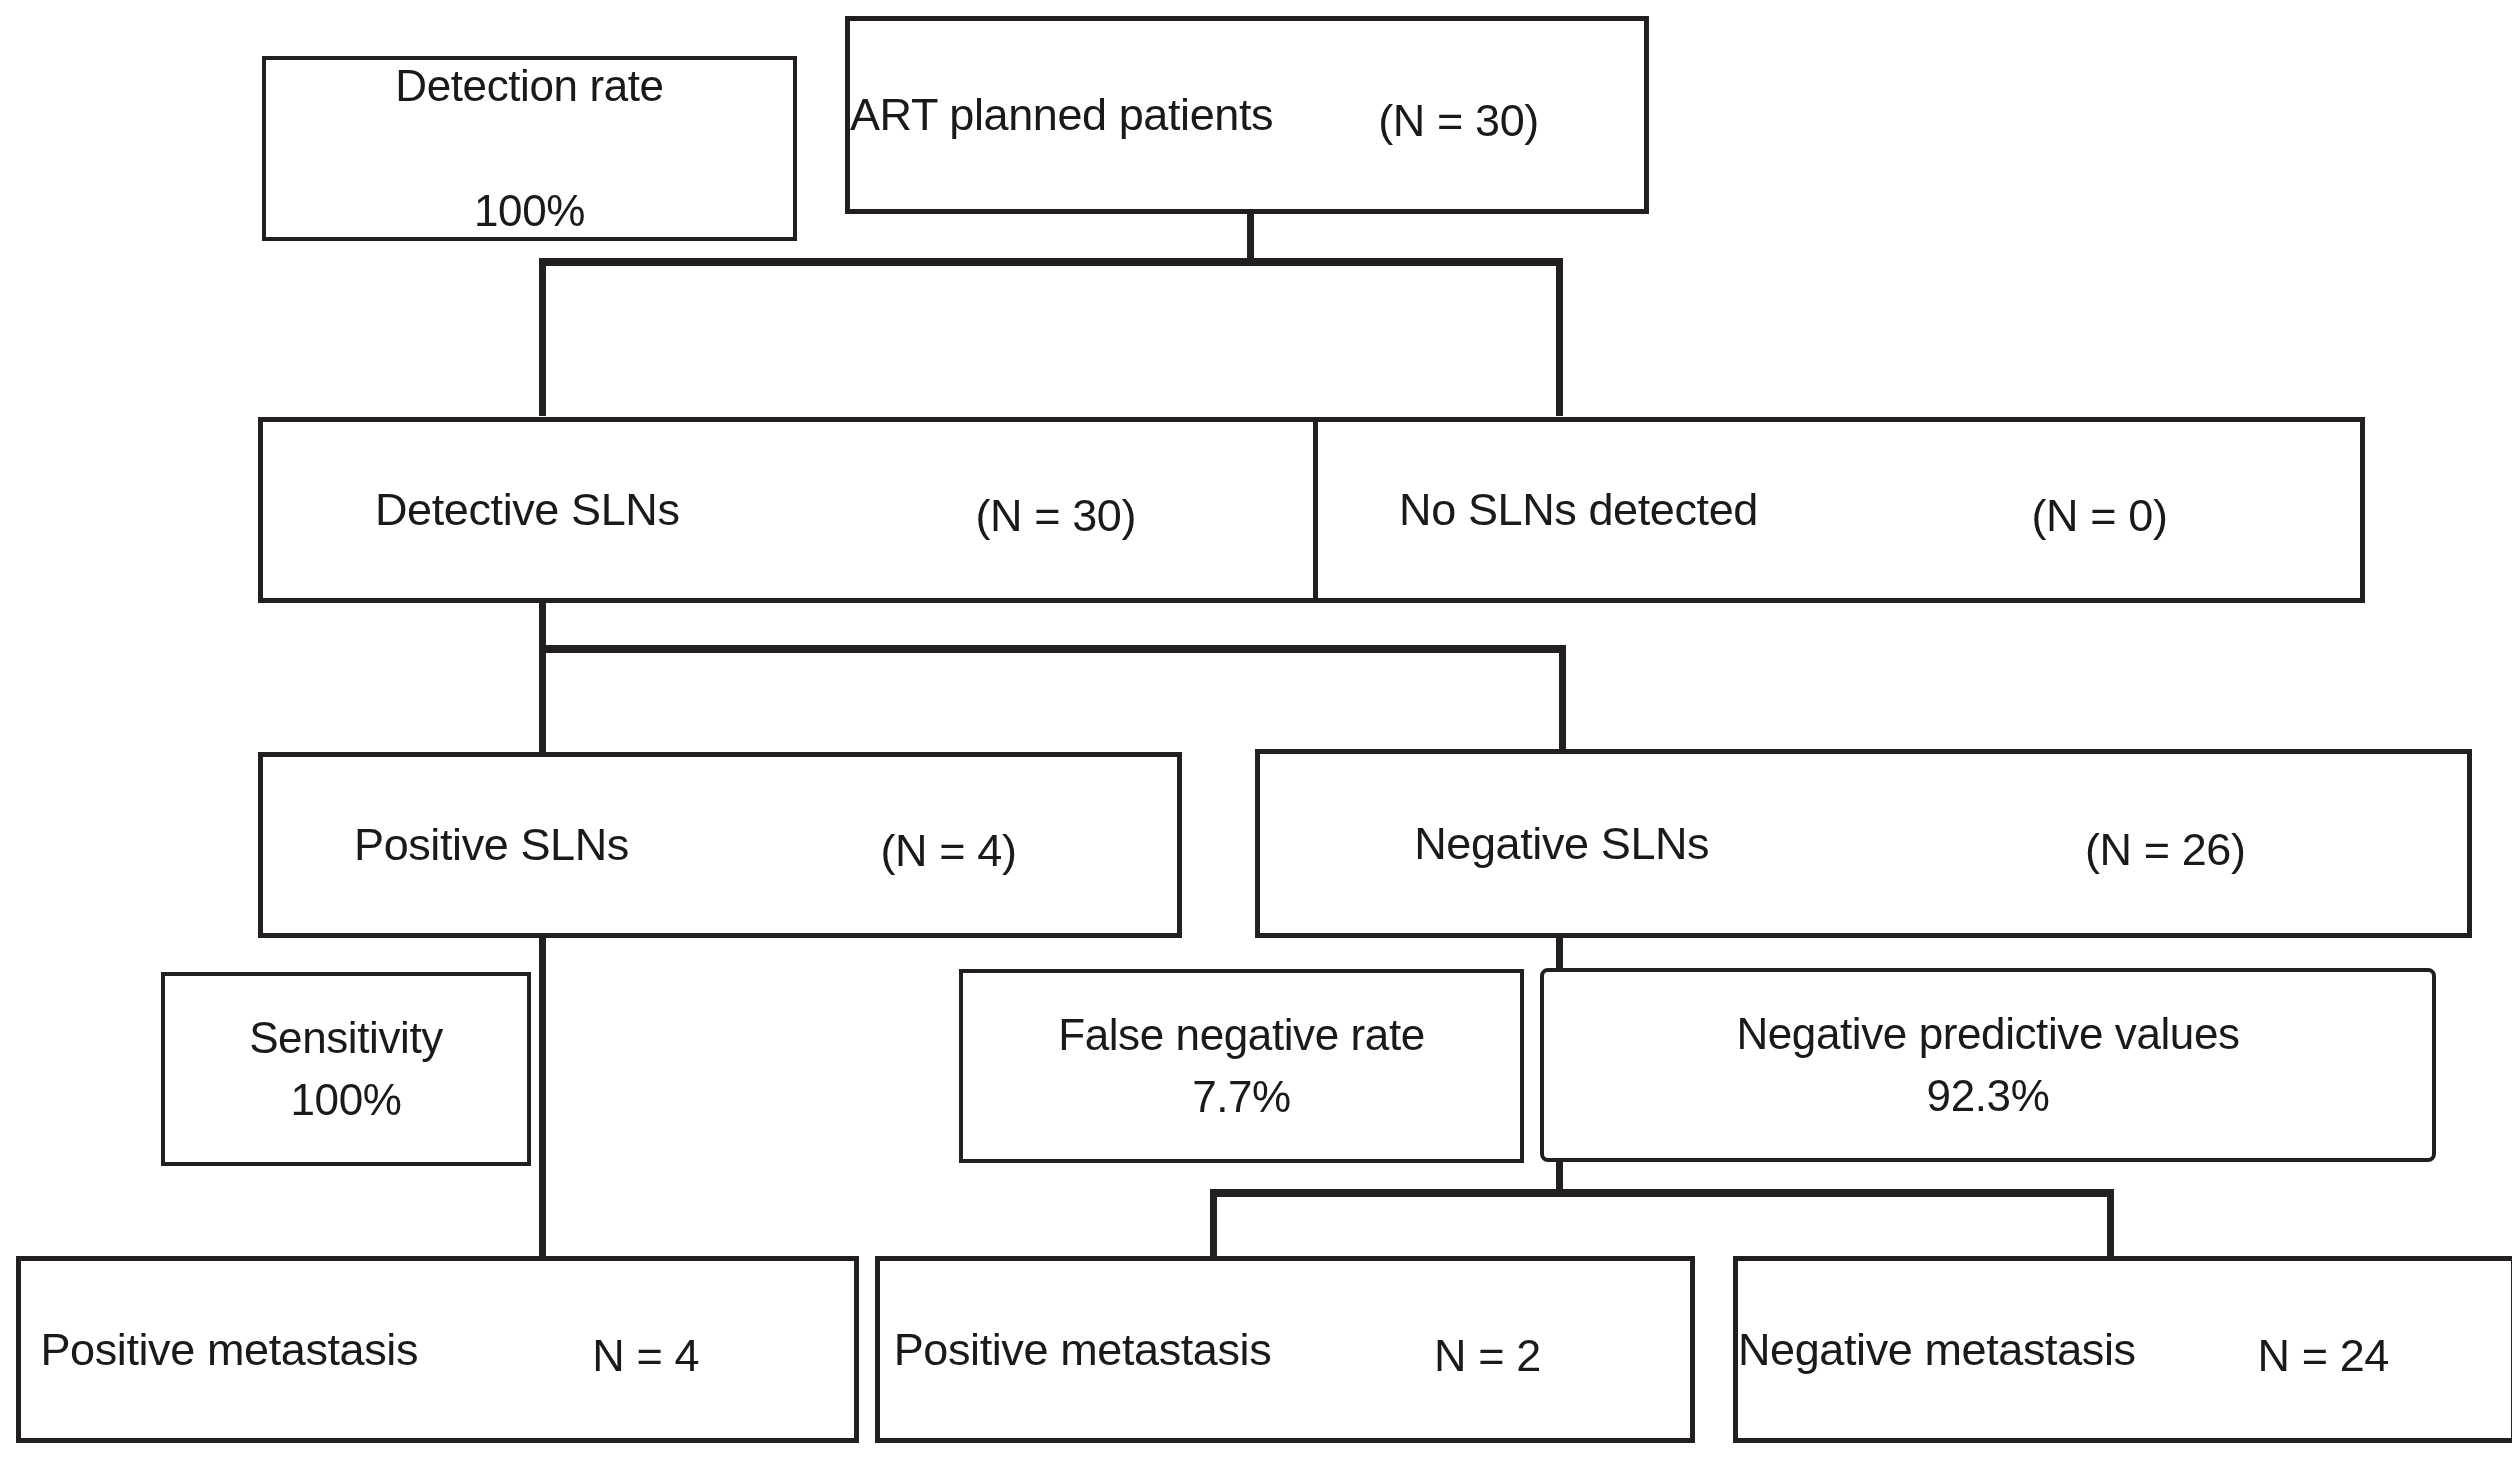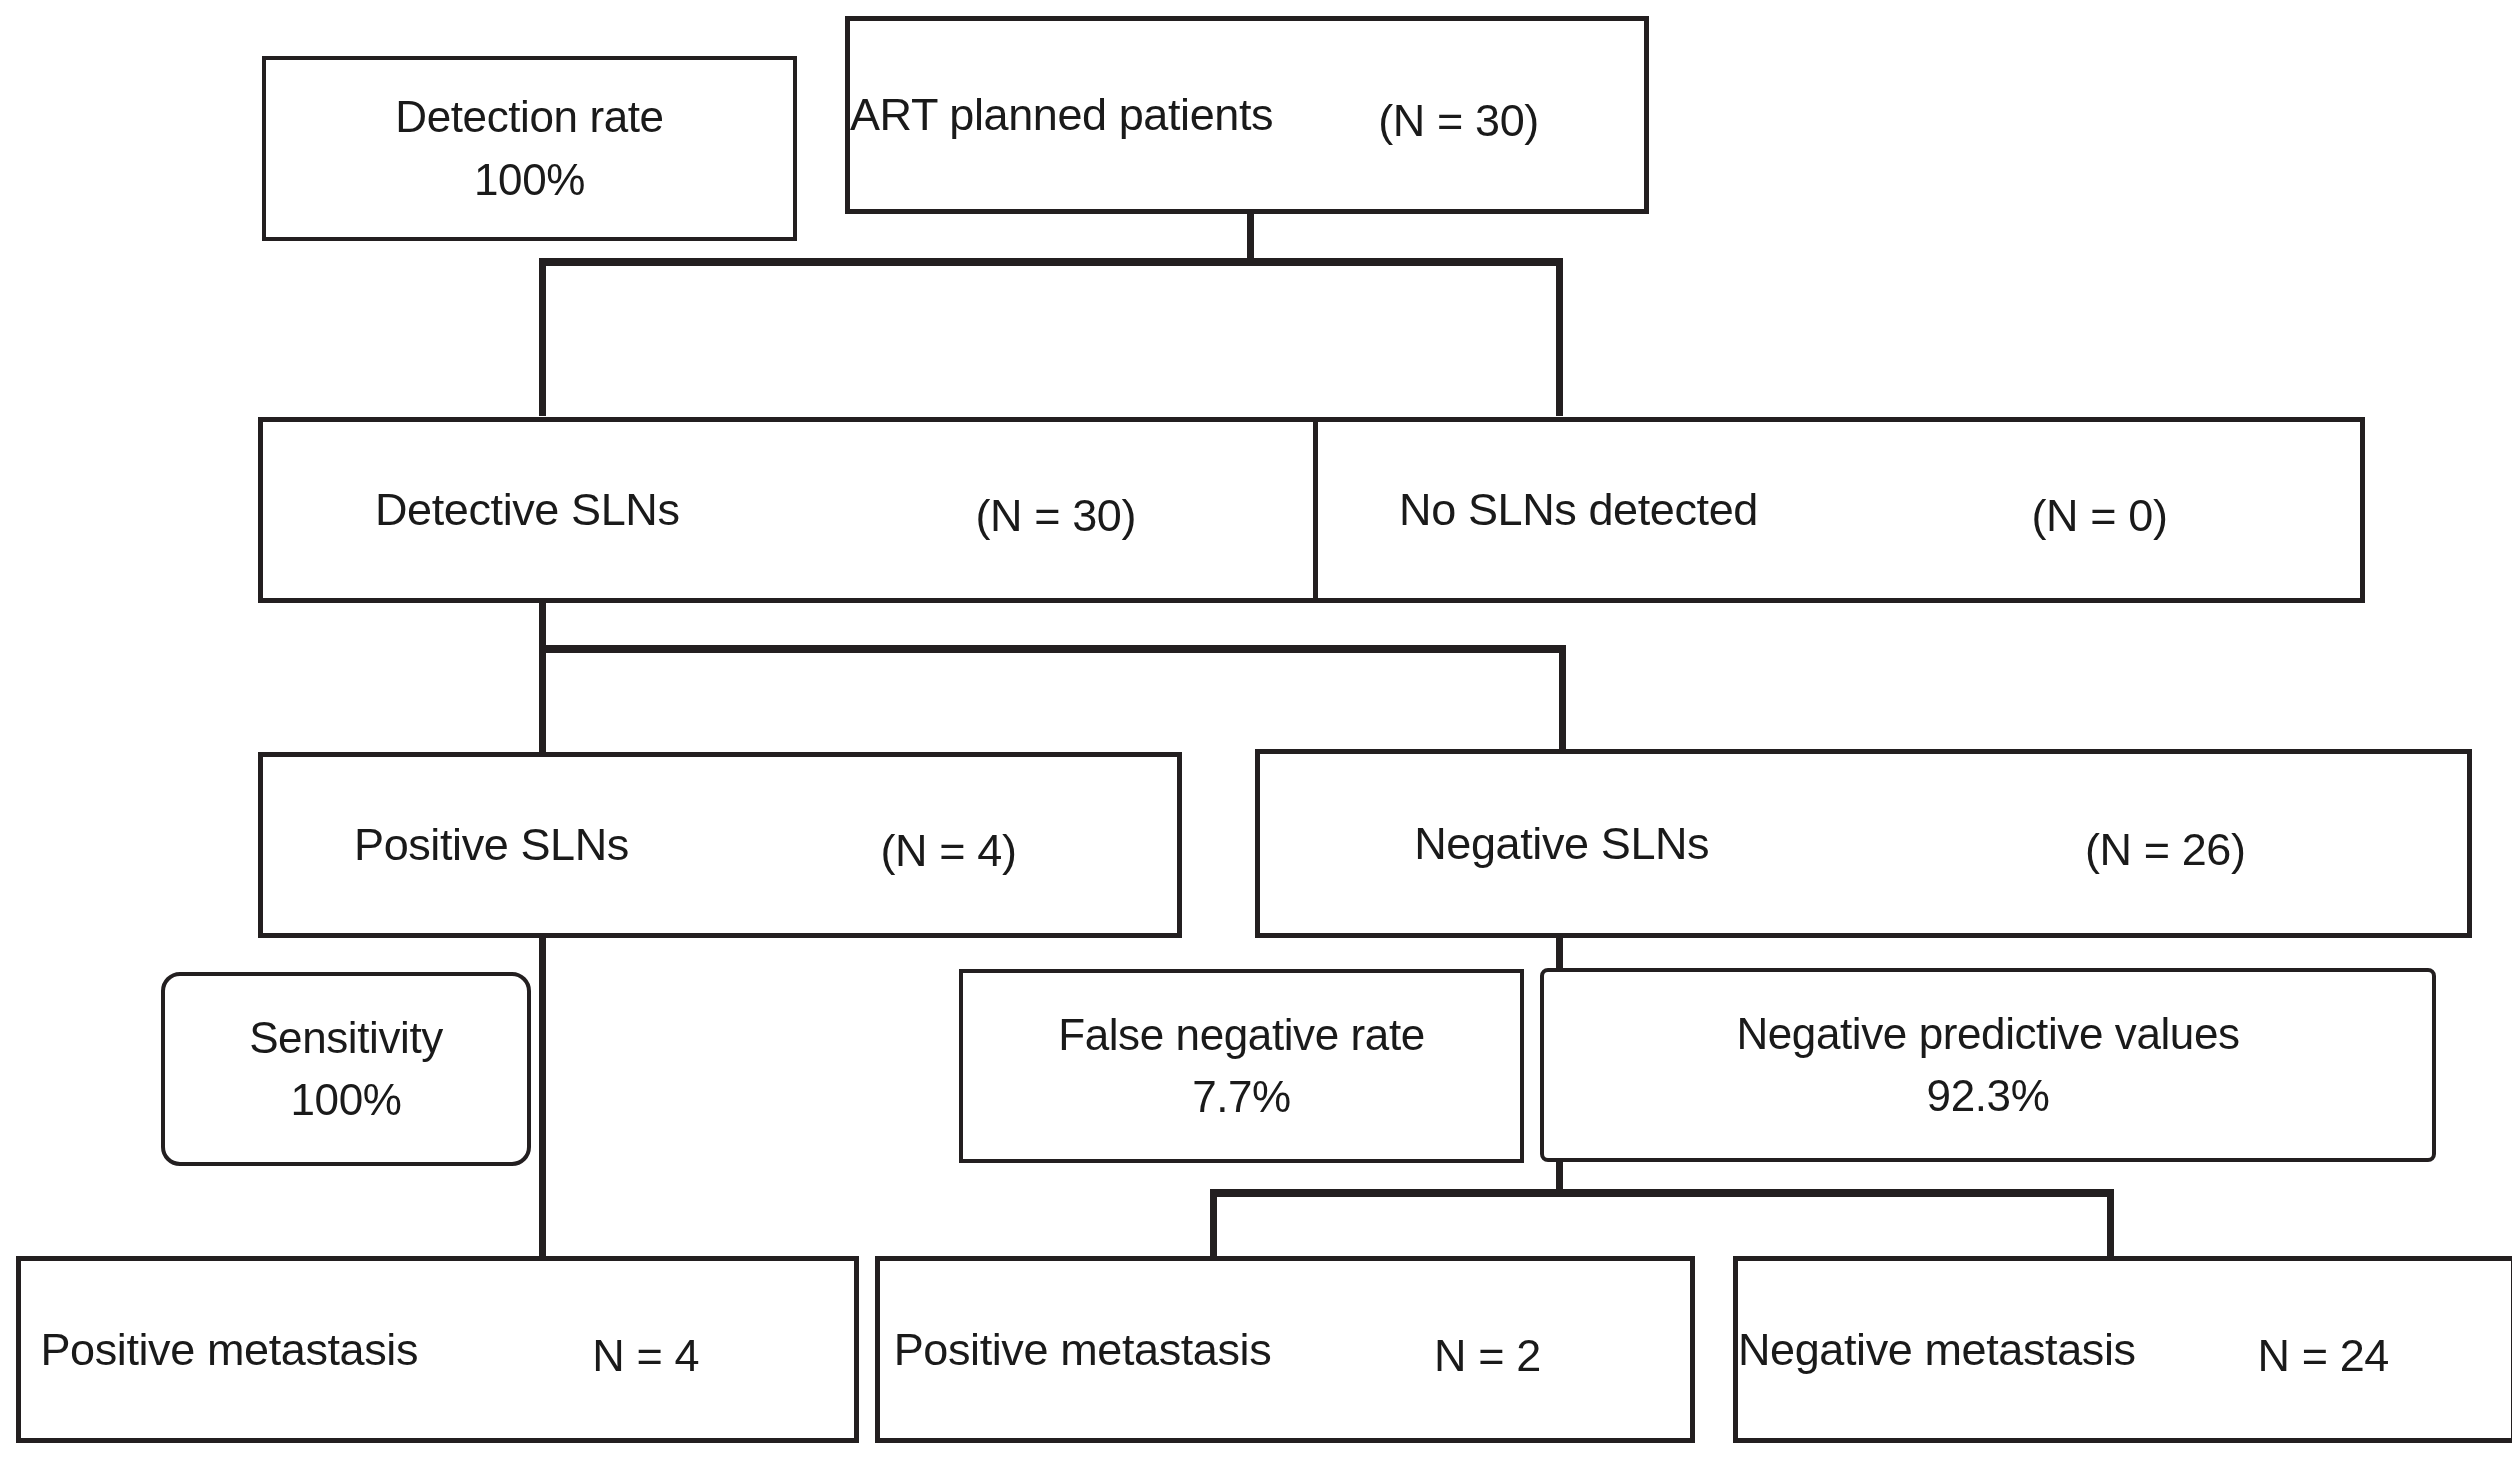--- a/index.html
+++ b/index.html
@@ -90,21 +90,21 @@
   <div class="conn vline" style="left:539px; top:645px; height:110px;"></div>
   <div class="conn vline" style="left:1559px; top:645px; height:110px;"></div>
 
   <div class="conn vline" style="left:539px; top:935px; height:326px;"></div>
 
   <div class="conn vline" style="left:1556px; top:935px; height:260px;"></div>
   <div class="conn hline" style="left:1210px; top:1189px; width:903px;"></div>
   <div class="conn vline" style="left:1210px; top:1189px; height:73px;"></div>
   <div class="conn vline" style="left:2107px; top:1189px; height:73px;"></div>
 
-  <div class="annot" style="left:262px; top:56px; width:535px; height:185px;">
+  <div class="annot" style="left:262px; top:56px; width:535px; height:185px;justify-content:space-between;">
     <span class="line1">Detection rate</span>
     <span class="line2">100%</span>
   </div>
 
   <div class="node" style="left:845px; top:16px; width:804px; height:198px;">
     <span class="line1">ART planned patients</span>
     <span class="line2">(N = 30)</span>
   </div>
 
   <div class="node" style="left:258px; top:417px; width:1067px; height:186px;">
@@ -120,21 +120,21 @@
   <div class="node" style="left:258px; top:752px; width:924px; height:186px;">
     <span class="line1">Positive SLNs</span>
     <span class="line2">(N = 4)</span>
   </div>
 
   <div class="node" style="left:1255px; top:749px; width:1217px; height:189px;">
     <span class="line1">Negative SLNs</span>
     <span class="line2">(N = 26)</span>
   </div>
 
-  <div class="annot" style="left:161px; top:972px; width:370px; height:194px;border-radius:19px;">
+  <div class="annot" style="left:161px; top:972px; width:370px; height:194px;">
     <span class="line1">Sensitivity</span>
     <span class="line2">100%</span>
   </div>
 
   <div class="annot" style="left:959px; top:969px; width:565px; height:194px;">
     <span class="line1">False negative rate</span>
     <span class="line2">7.7%</span>
   </div>
 
   <div class="annot" style="left:1540px; top:968px; width:896px; height:194px;border-radius:8px;">

